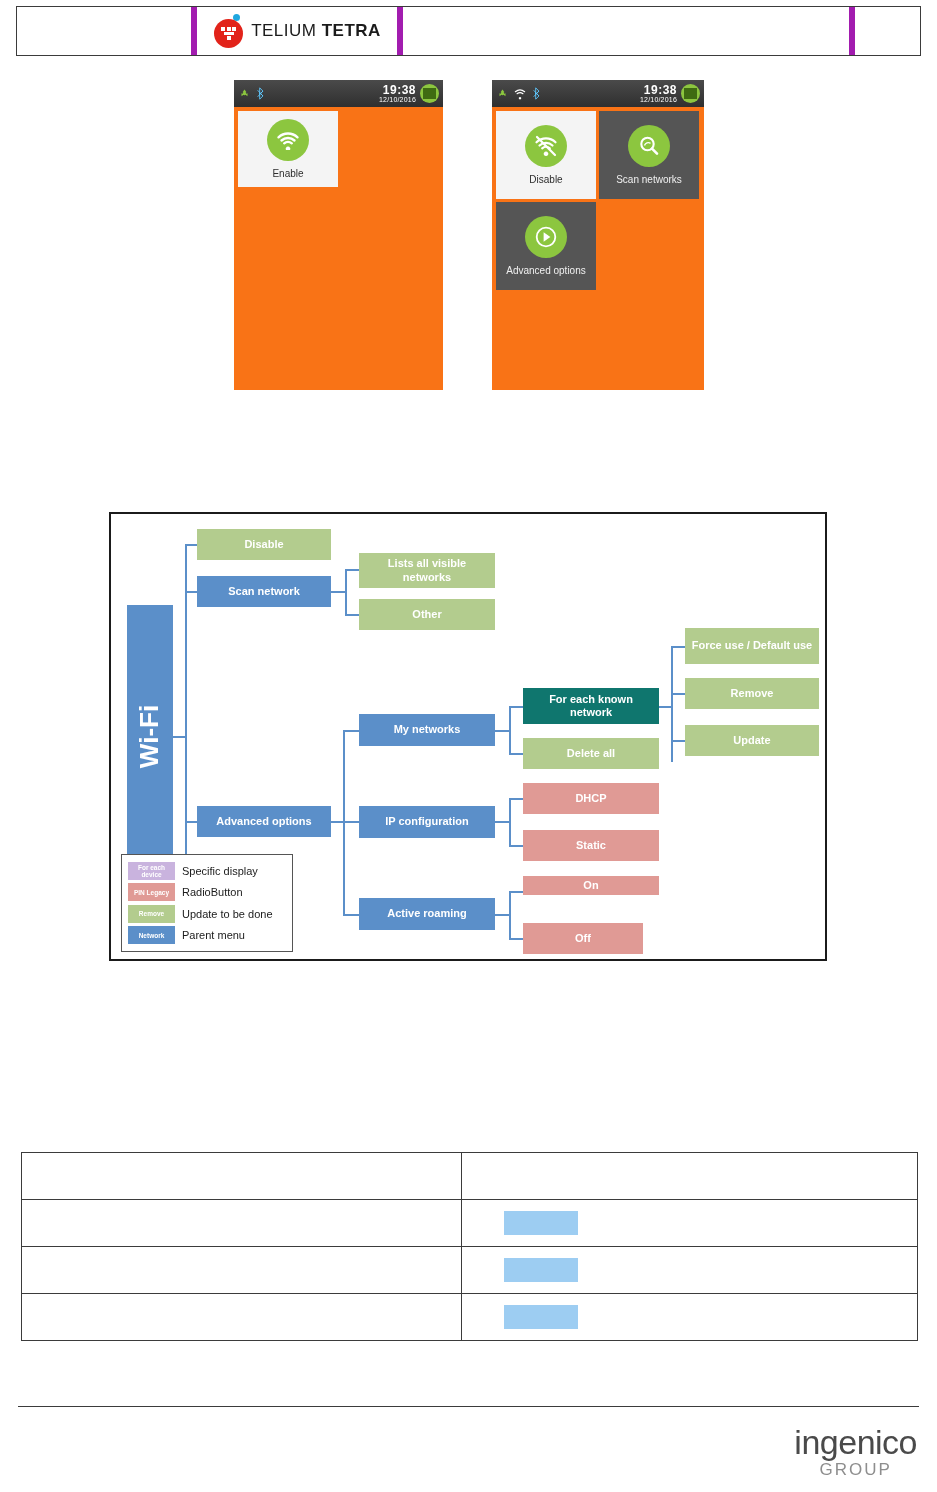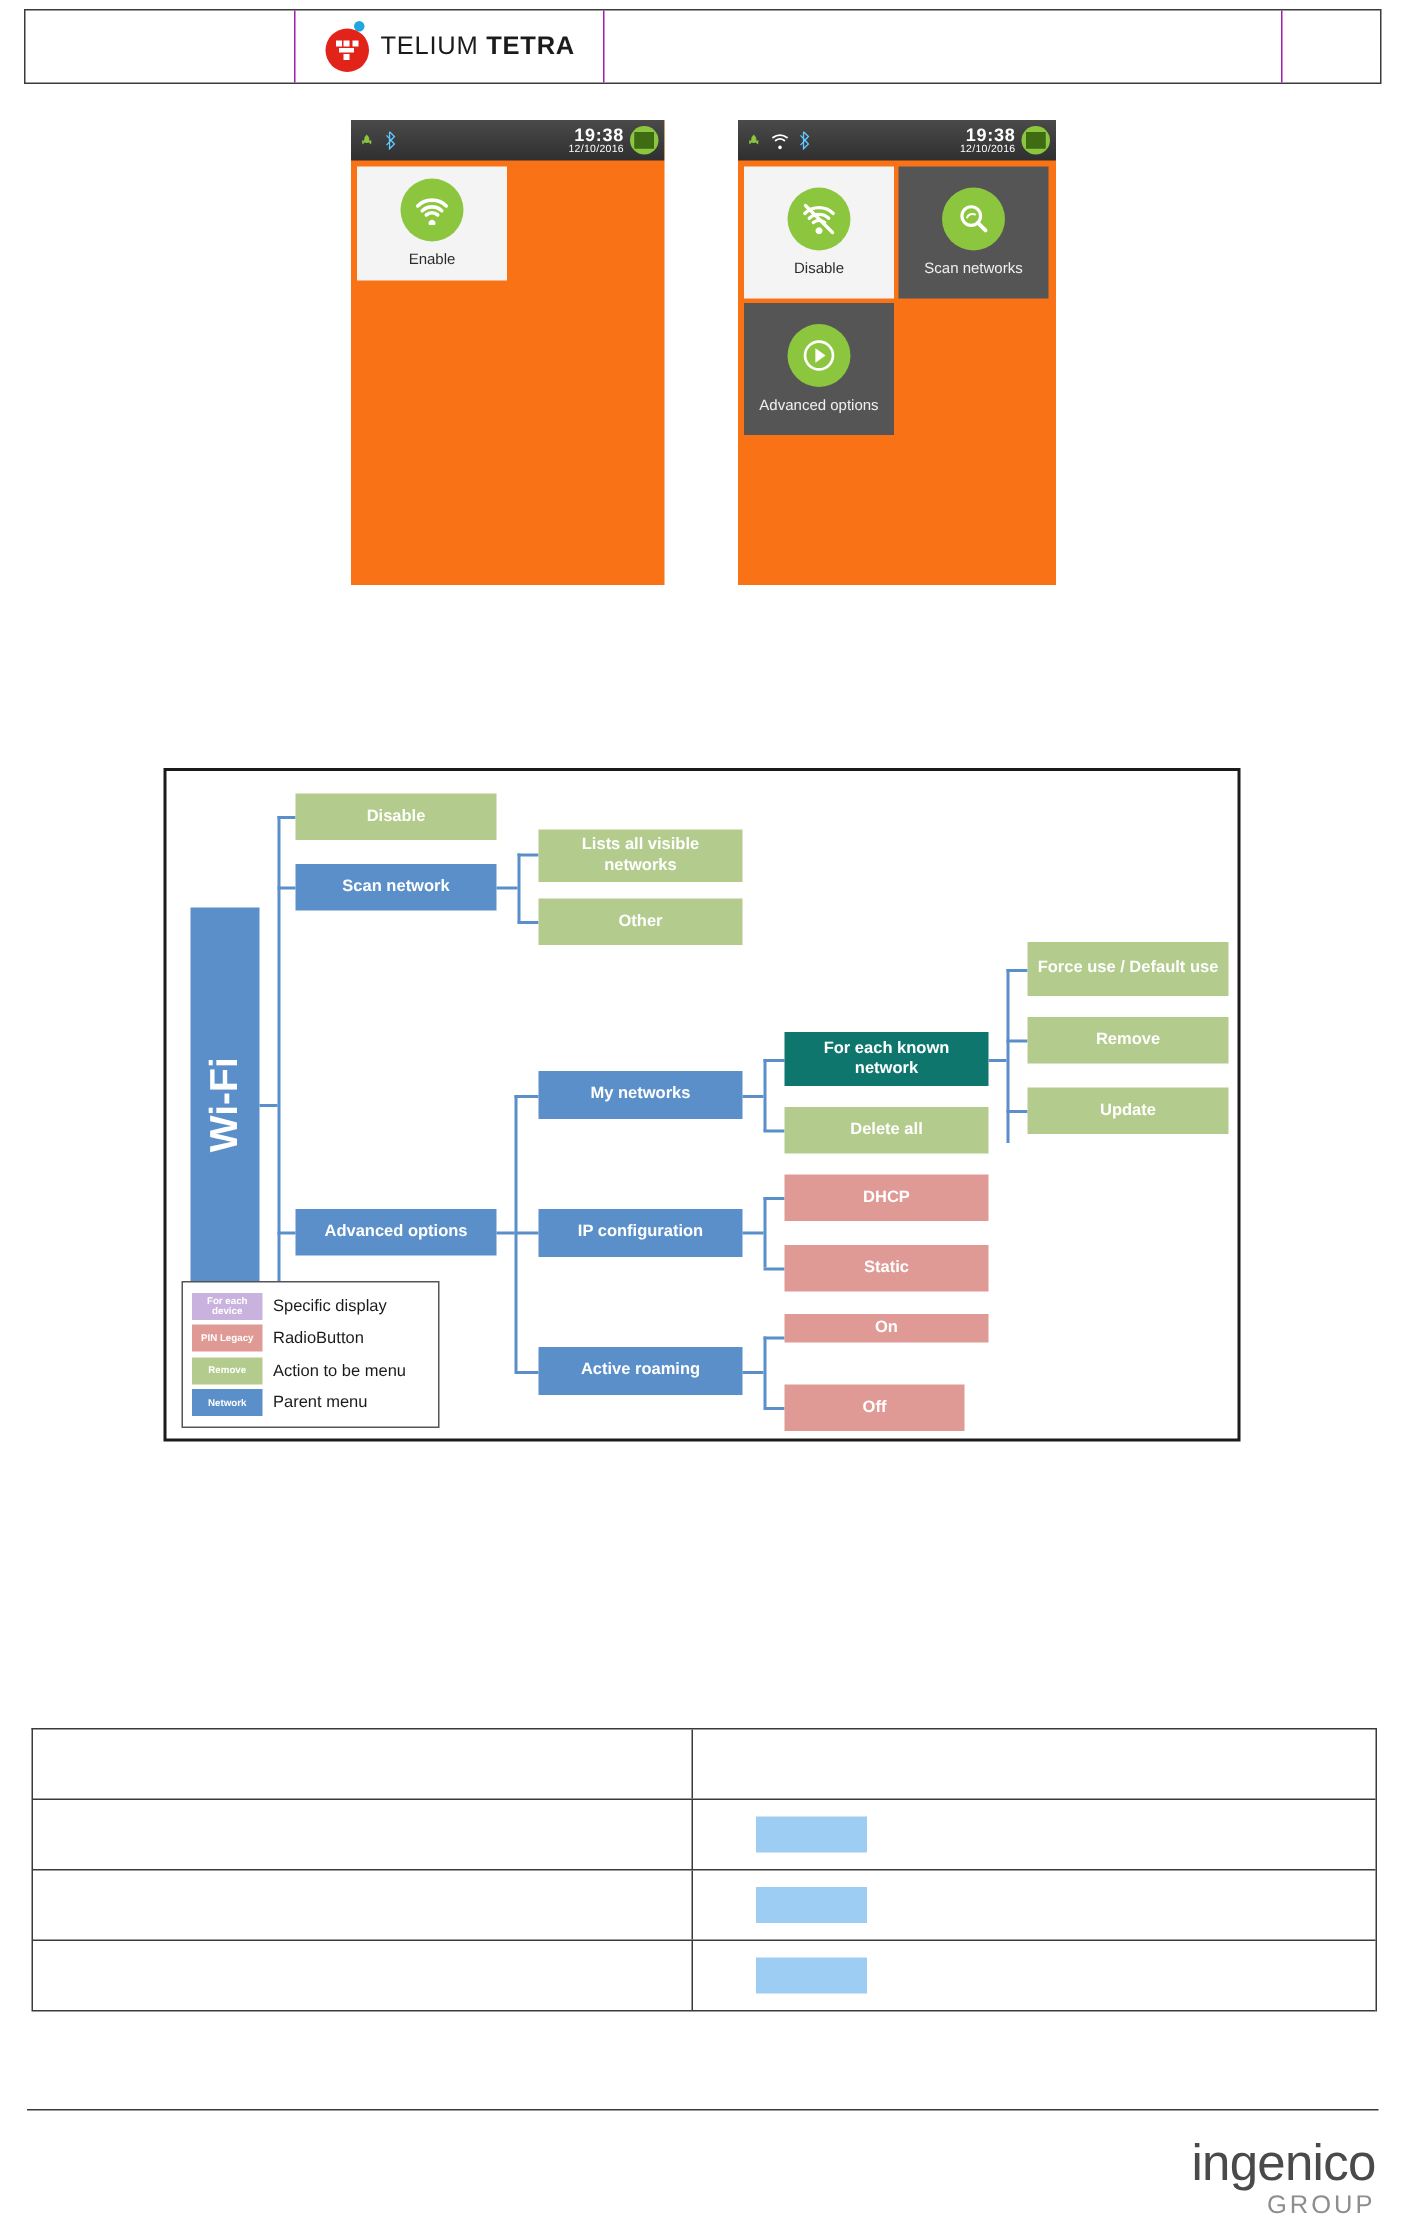--- a/index.html
+++ b/index.html
@@ -6,21 +6,21 @@
   body{
     width:937px;height:1492px;background:#ffffff;
     font-family:"Liberation Sans", sans-serif;
     position:relative;overflow:hidden;
   }
   
   .hdr{
     position:absolute;left:16px;top:6px;width:905px;height:50px;
     border:1px solid #3b3b3b;box-sizing:border-box;display:flex;
   }
-  .hdr-cell{border-right:1px solid #a21caf;box-sizing:border-box;height:100%;}
+  .hdr-cell{border-right:6px solid #a21caf;box-sizing:border-box;height:100%;}
   .hdr-c1{width:180px;}
   .hdr-c2{width:206px;display:flex;align-items:center;justify-content:center;}
   .hdr-c3{flex:1;}
   .hdr-c4{width:65px;border-right:none;}
   .logo{display:flex;align-items:center;gap:4px;}
   .logo-mark{position:relative;width:34px;height:34px;}
   .logo-dot{
     position:absolute;left:20px;top:0px;width:7px;height:7px;border-radius:50%;
     background:#1fa7df;
   }
@@ -136,21 +136,21 @@
   .bcell{box-sizing:border-box;display:flex;align-items:center;padding:0 10px;}
   .bcell.c1{width:440px;border-right:1px solid #3b3b3b;}
   .bcell.c2{flex:1;}
   .swatch{width:74px;height:24px;background:#9dcdf2;margin-left:32px;}
 
   
   .footrule{
     position:absolute;left:18px;top:1406px;width:901px;height:1px;background:#3b3b3b;
   }
   .foot-logo{
-    position:absolute;right:20px;top:1425px;text-align:right;line-height:1;
+    position:absolute;right:20px;top:1425px;text-align:center;line-height:1;
   }
   .foot-logo .ing{font-size:34px;color:#4a4a4a;letter-spacing:-0.5px;}
   .foot-logo .grp{font-size:17px;color:#8e8e8e;letter-spacing:2px;margin-top:2px;}
 </style>
 </head>
 <body>
 
 <div class="hdr">
   <div class="hdr-cell hdr-c1"></div>
   <div class="hdr-cell hdr-c2">
@@ -375,21 +375,21 @@
     <div class="leg-row">
       <div class="leg-sw" style="background:#c9b3de">For each device</div>
       <div class="leg-txt">Specific display</div>
     </div>
     <div class="leg-row">
       <div class="leg-sw" style="background:#e09a95">PIN Legacy</div>
       <div class="leg-txt">RadioButton</div>
     </div>
     <div class="leg-row">
       <div class="leg-sw" style="background:#b3cc8e">Remove</div>
-      <div class="leg-txt">Action to be menu</div>
+      <div class="leg-txt">Update to be done</div>
     </div>
     <div class="leg-row">
       <div class="leg-sw" style="background:#5b8fc9">Network</div>
       <div class="leg-txt">Parent menu</div>
     </div>
   </div>
 </div>
 
 <div class="btable">
   <div class="brow">

